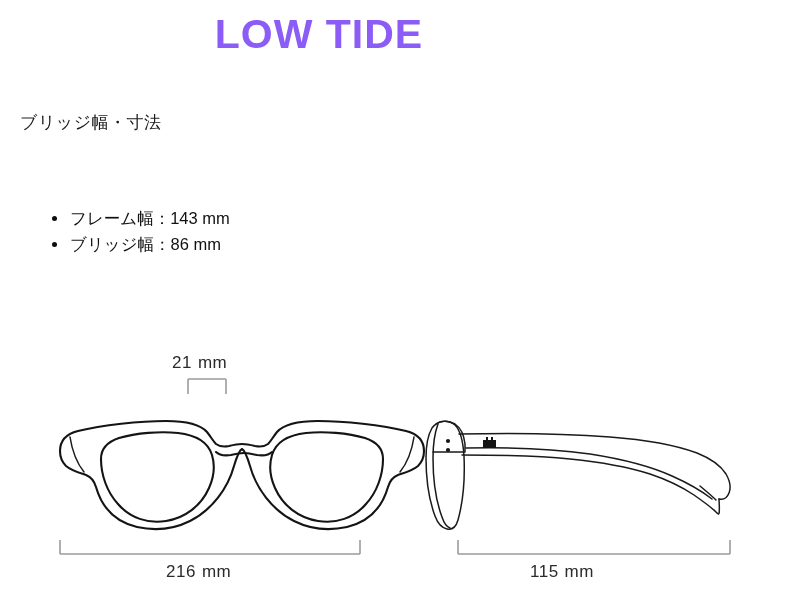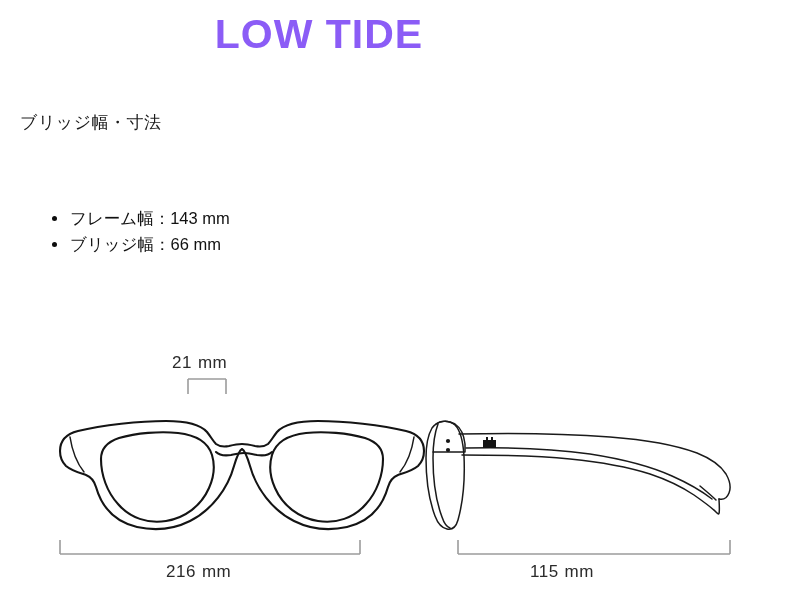--- a/index.html
+++ b/index.html
@@ -133,21 +133,21 @@
 
 <div id="section-heading">ブリッジ幅・寸法</div>
 
 <ul id="spec-list">
   <li>
     <span class="bullet"></span>
     <span class="lbl">フレーム幅：</span><span class="val">143 mm</span>
   </li>
   <li>
     <span class="bullet"></span>
-    <span class="lbl">ブリッジ幅：</span><span class="val">66 mm</span>
+    <span class="lbl">ブリッジ幅：</span><span class="val">86 mm</span>
   </li>
 </ul>
 
 <div id="drawings">
   <svg width="794" height="600" viewBox="0 0 794 600" xmlns="http://www.w3.org/2000/svg">
 
     <g>
       <path class="dim-line" d="M 188 379 L 188 394"></path>
       <path class="dim-line" d="M 188 379 L 226 379"></path>
       <path class="dim-line" d="M 226 379 L 226 394"></path>

